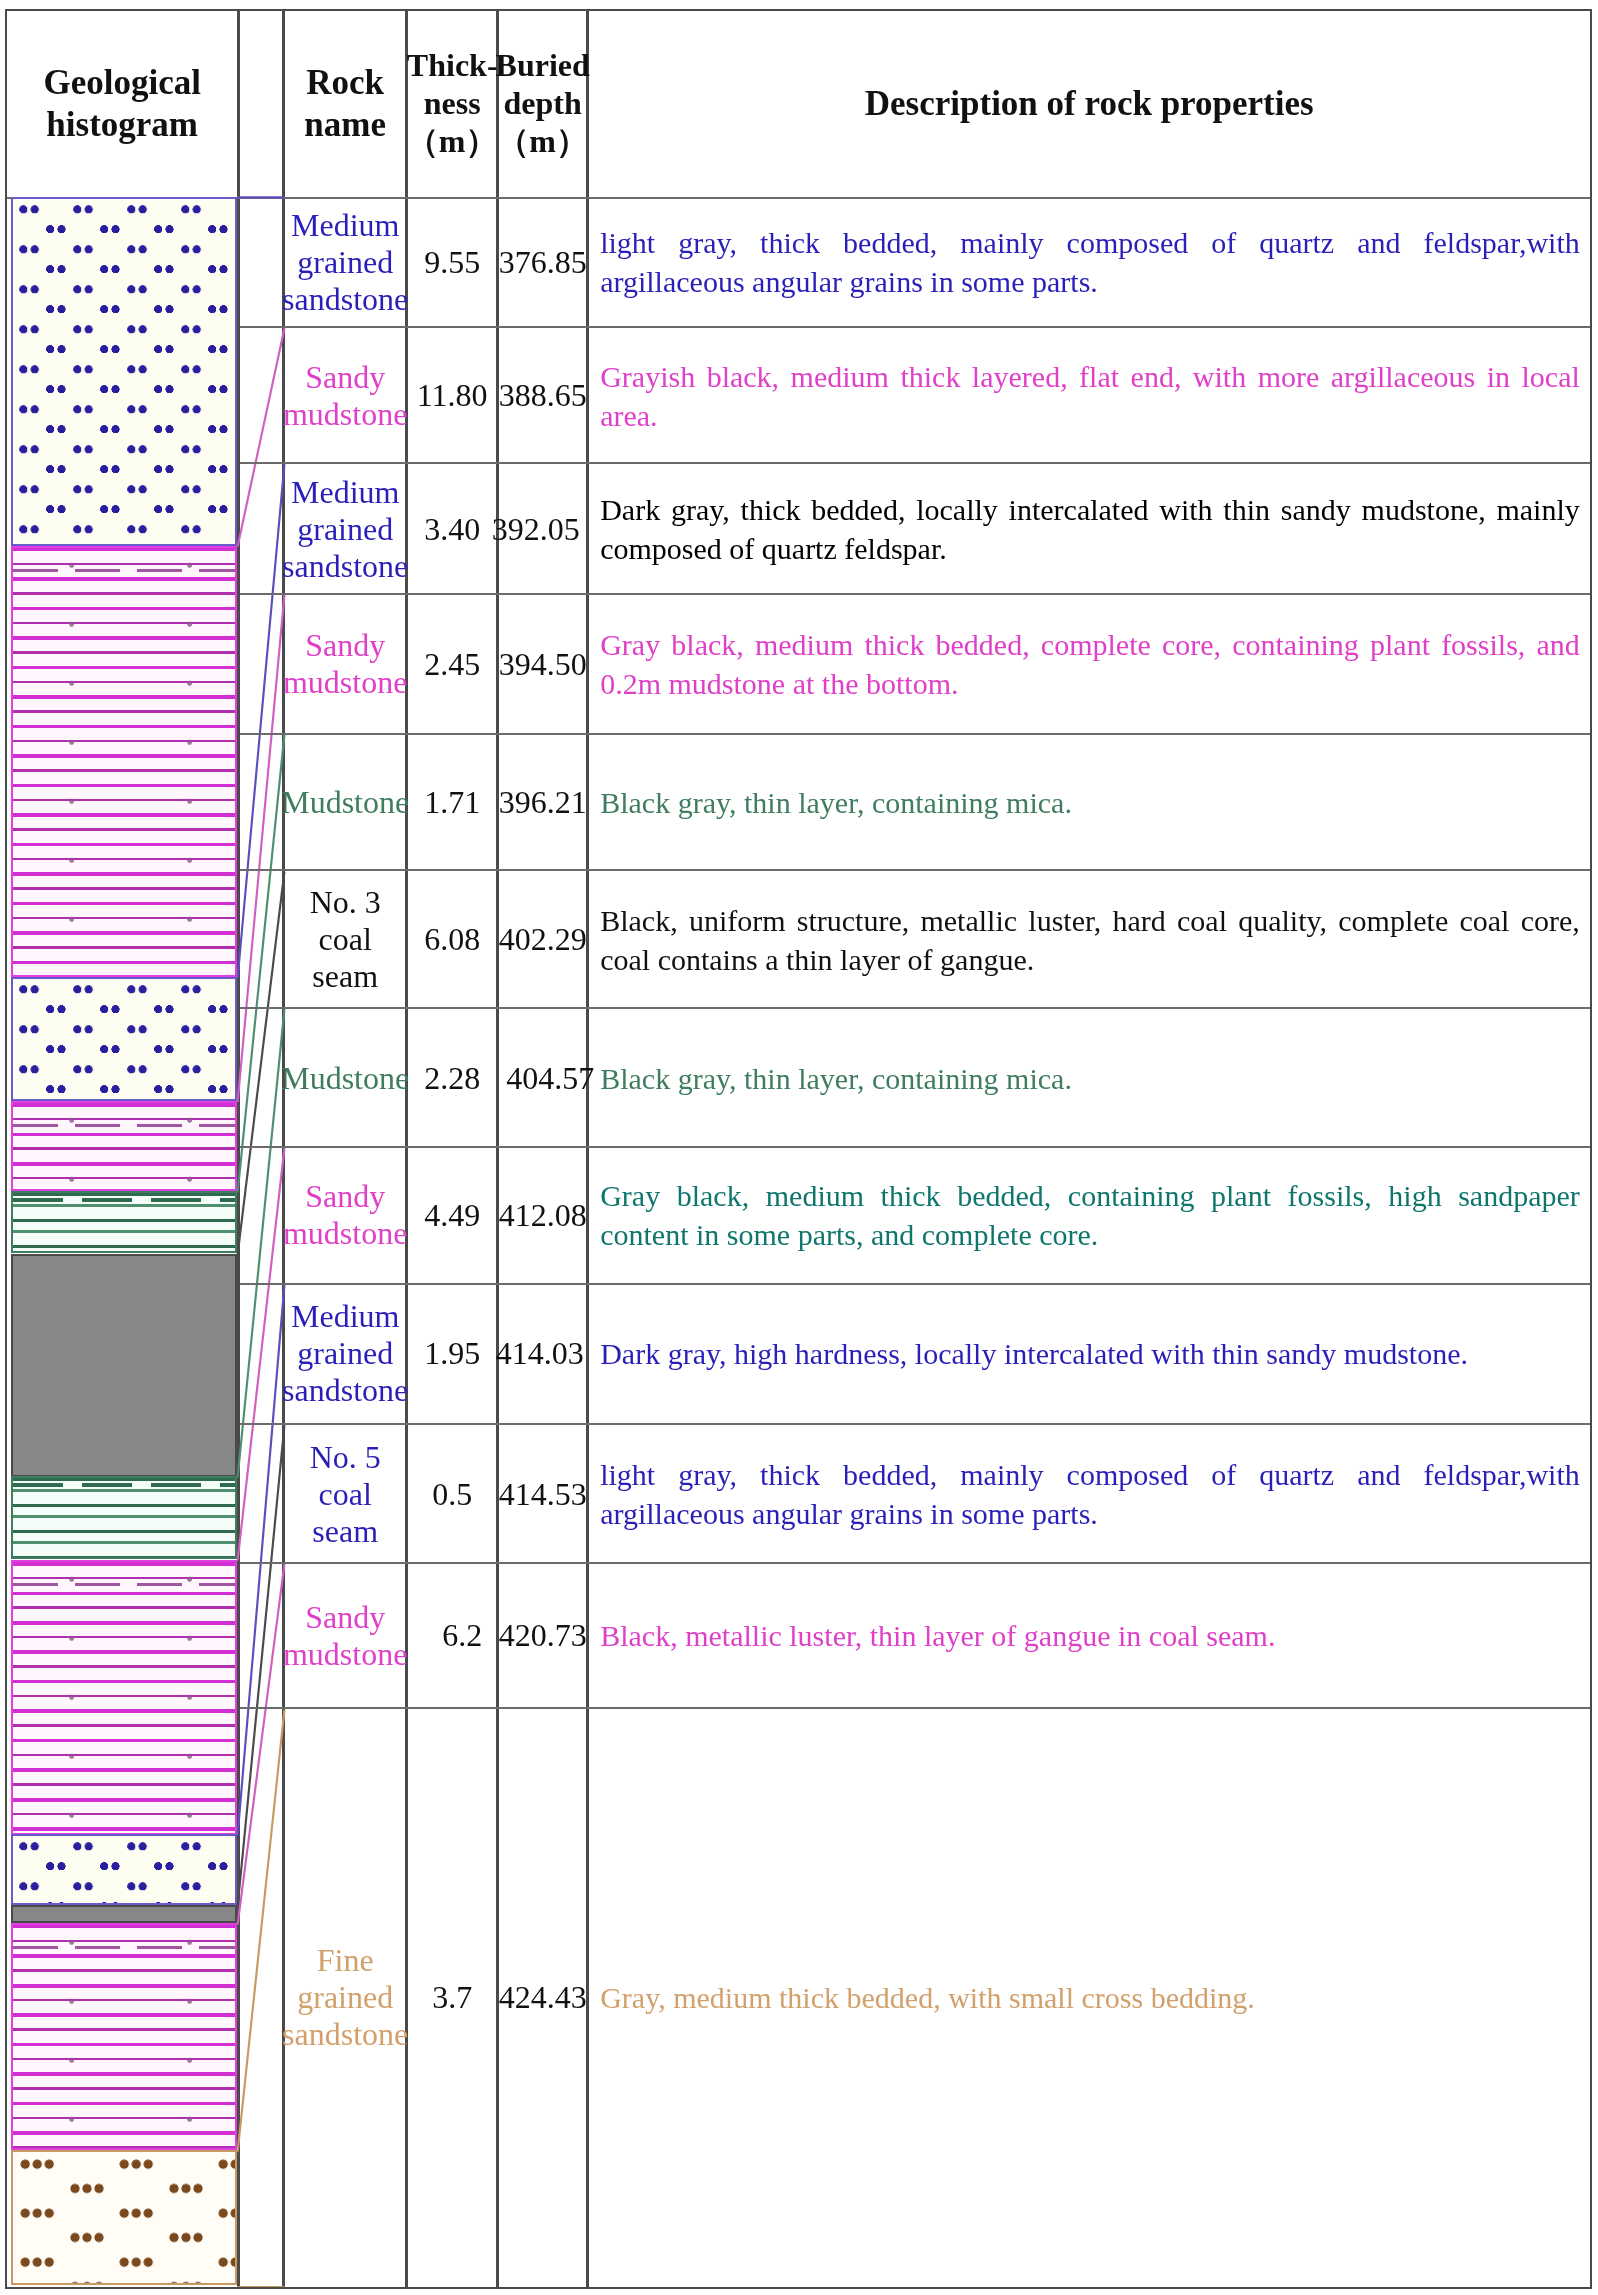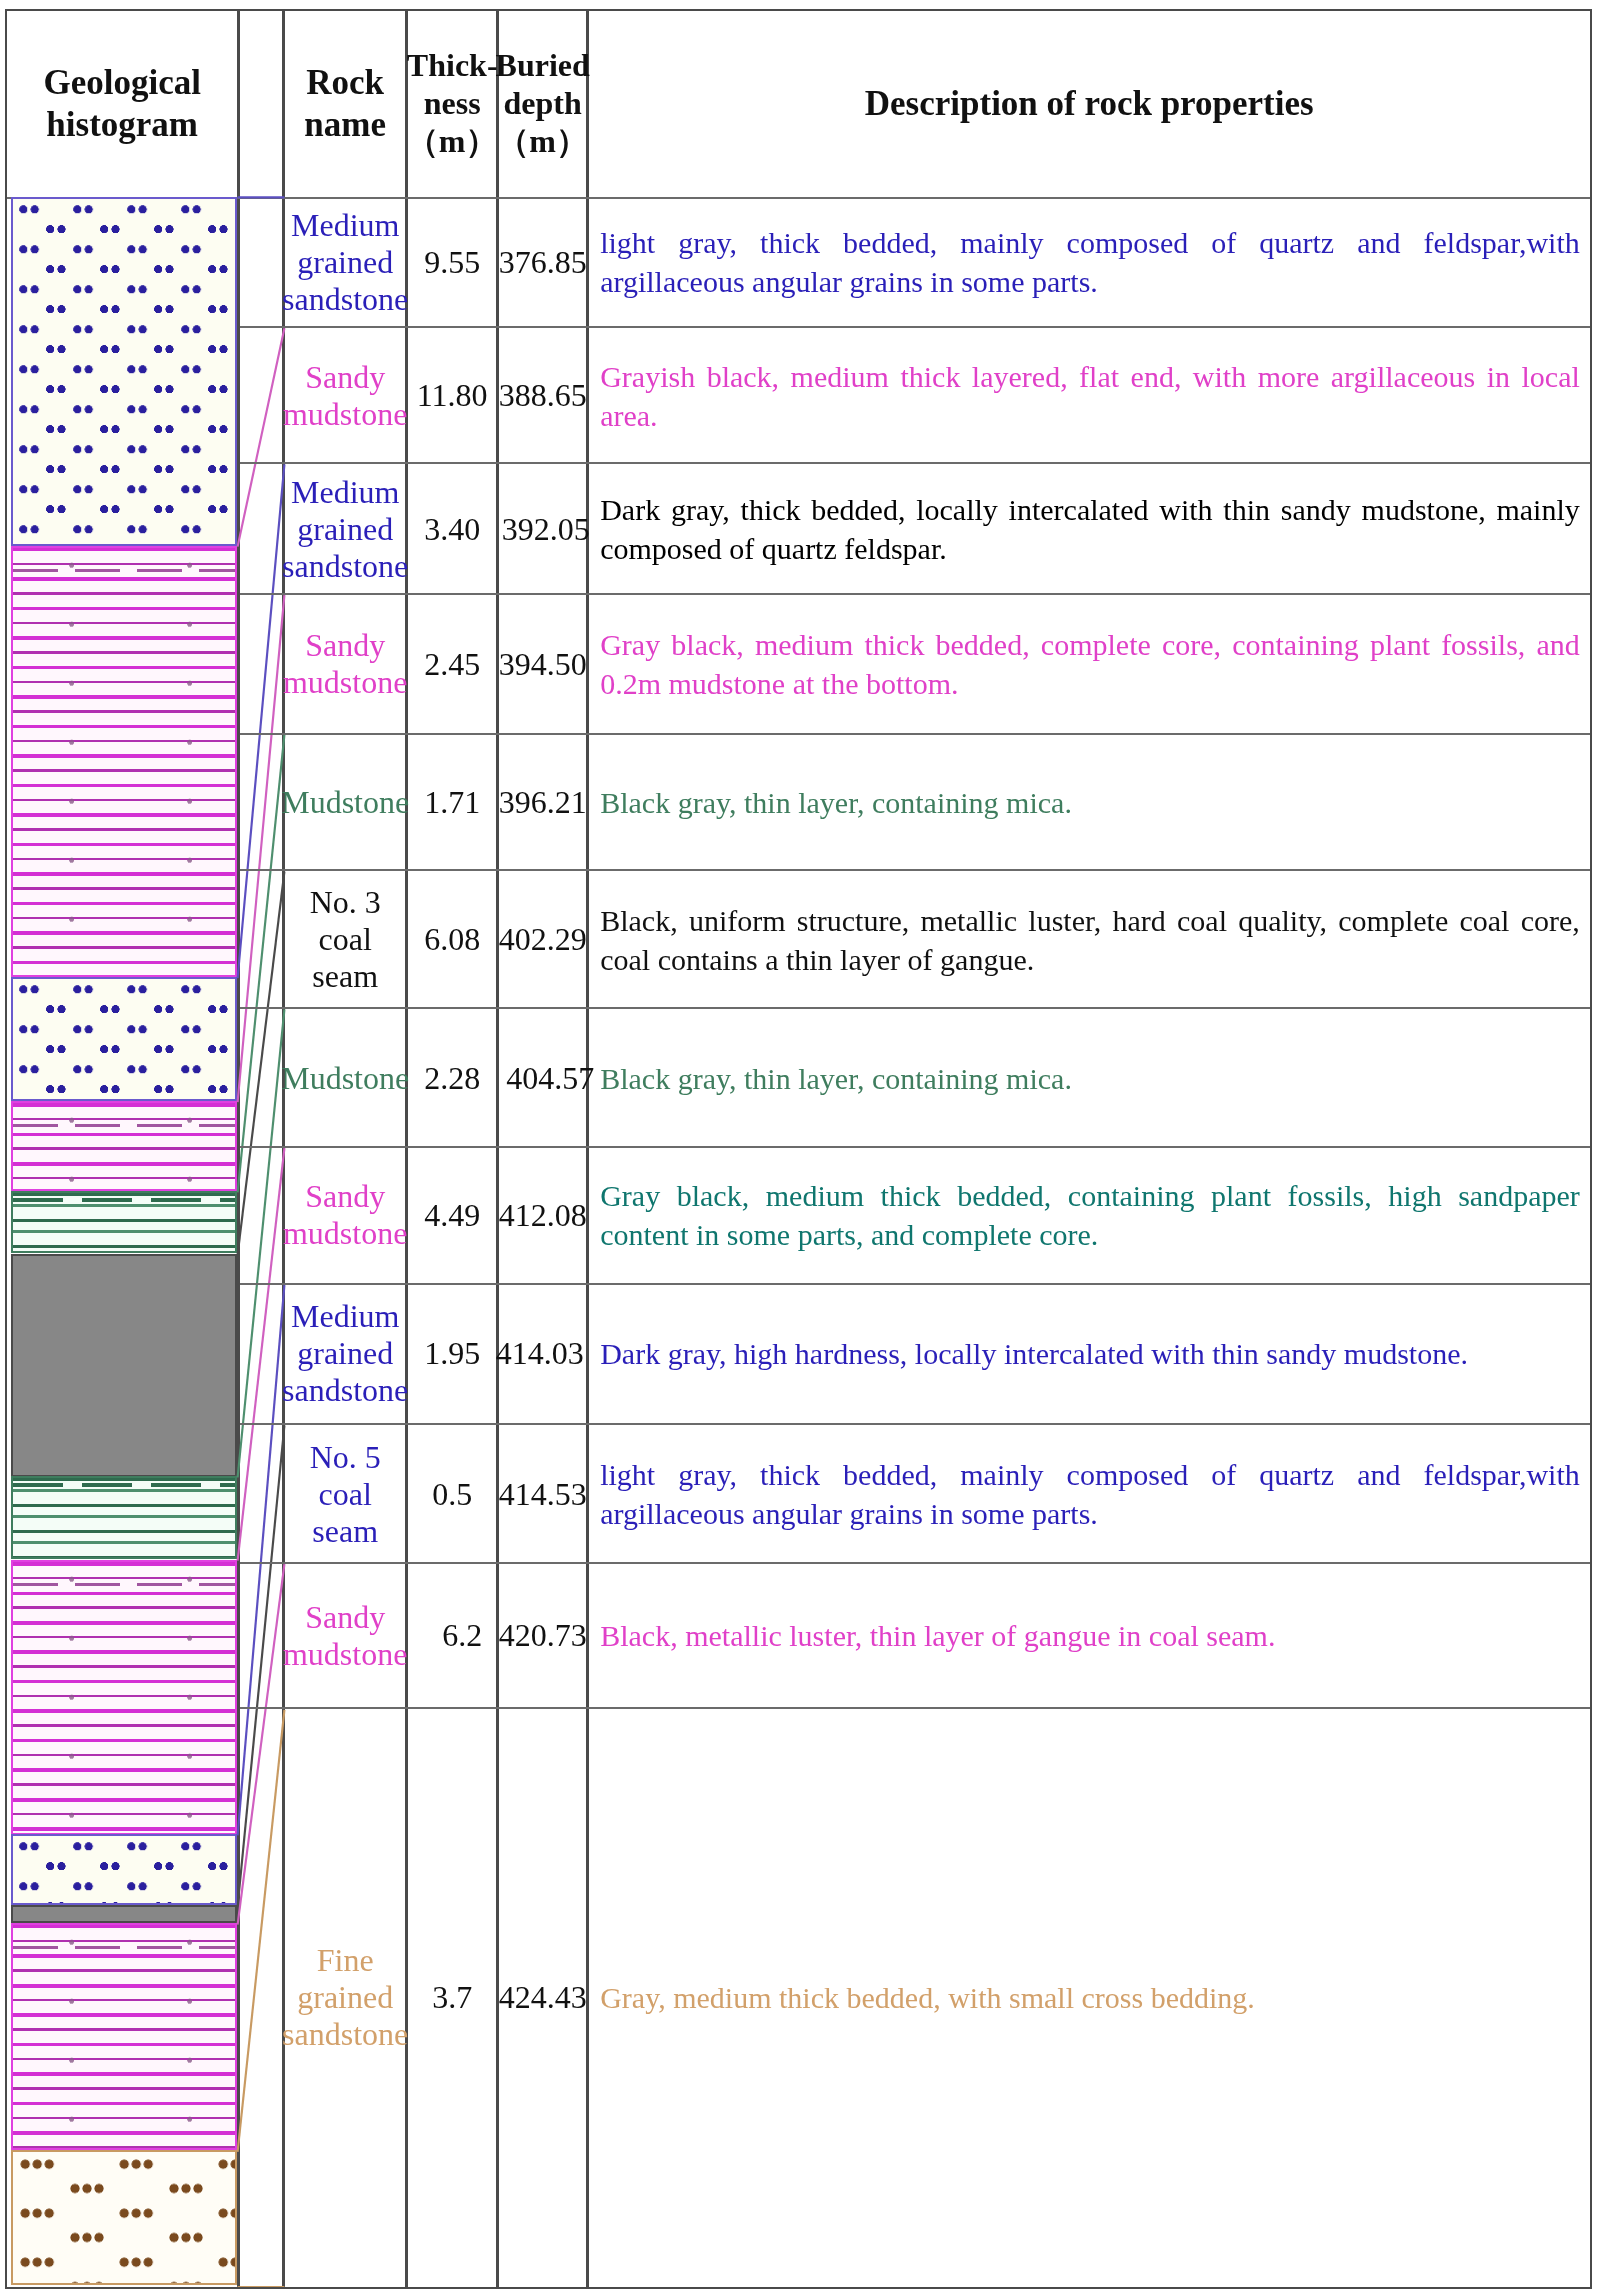--- a/index.html
+++ b/index.html
@@ -268,21 +268,21 @@
             <span class="c-desc-inner">Grayish black, medium thick layered, flat end, with more argillaceous in local area.</span>
           </div>
         </div>
         <div class="row" style="top: 453px; height: 131px;">
           <div class="cell c-rock" style="left: 278px; width: 120px; color: rgb(42, 31, 184);">
             <span>Medium<br>grained<br>sandstone</span>
           </div>
           <div class="cell c-thk" style="left: 401px; width: 88px;">
             <span>3.40</span>
           </div>
-          <div class="cell c-dep" style="left: 496px; width: 85px;">
+          <div class="cell c-dep" style="left: 486px; width: 85px;">
             <span>392.05</span>
           </div>
           <div class="cell c-desc" style="left: 581px; right: 0px; display: flex; align-items: center; color: #000000;">
             <span class="c-desc-inner">Dark gray, thick bedded, locally intercalated with thin sandy mudstone, mainly composed of quartz feldspar.</span>
           </div>
         </div>
         <div class="row" style="top: 584px; height: 139px;">
           <div class="cell c-rock" style="left: 278px; width: 120px; color: rgb(224, 64, 200);">
             <span>Sandy<br>mudstone</span>
           </div>

